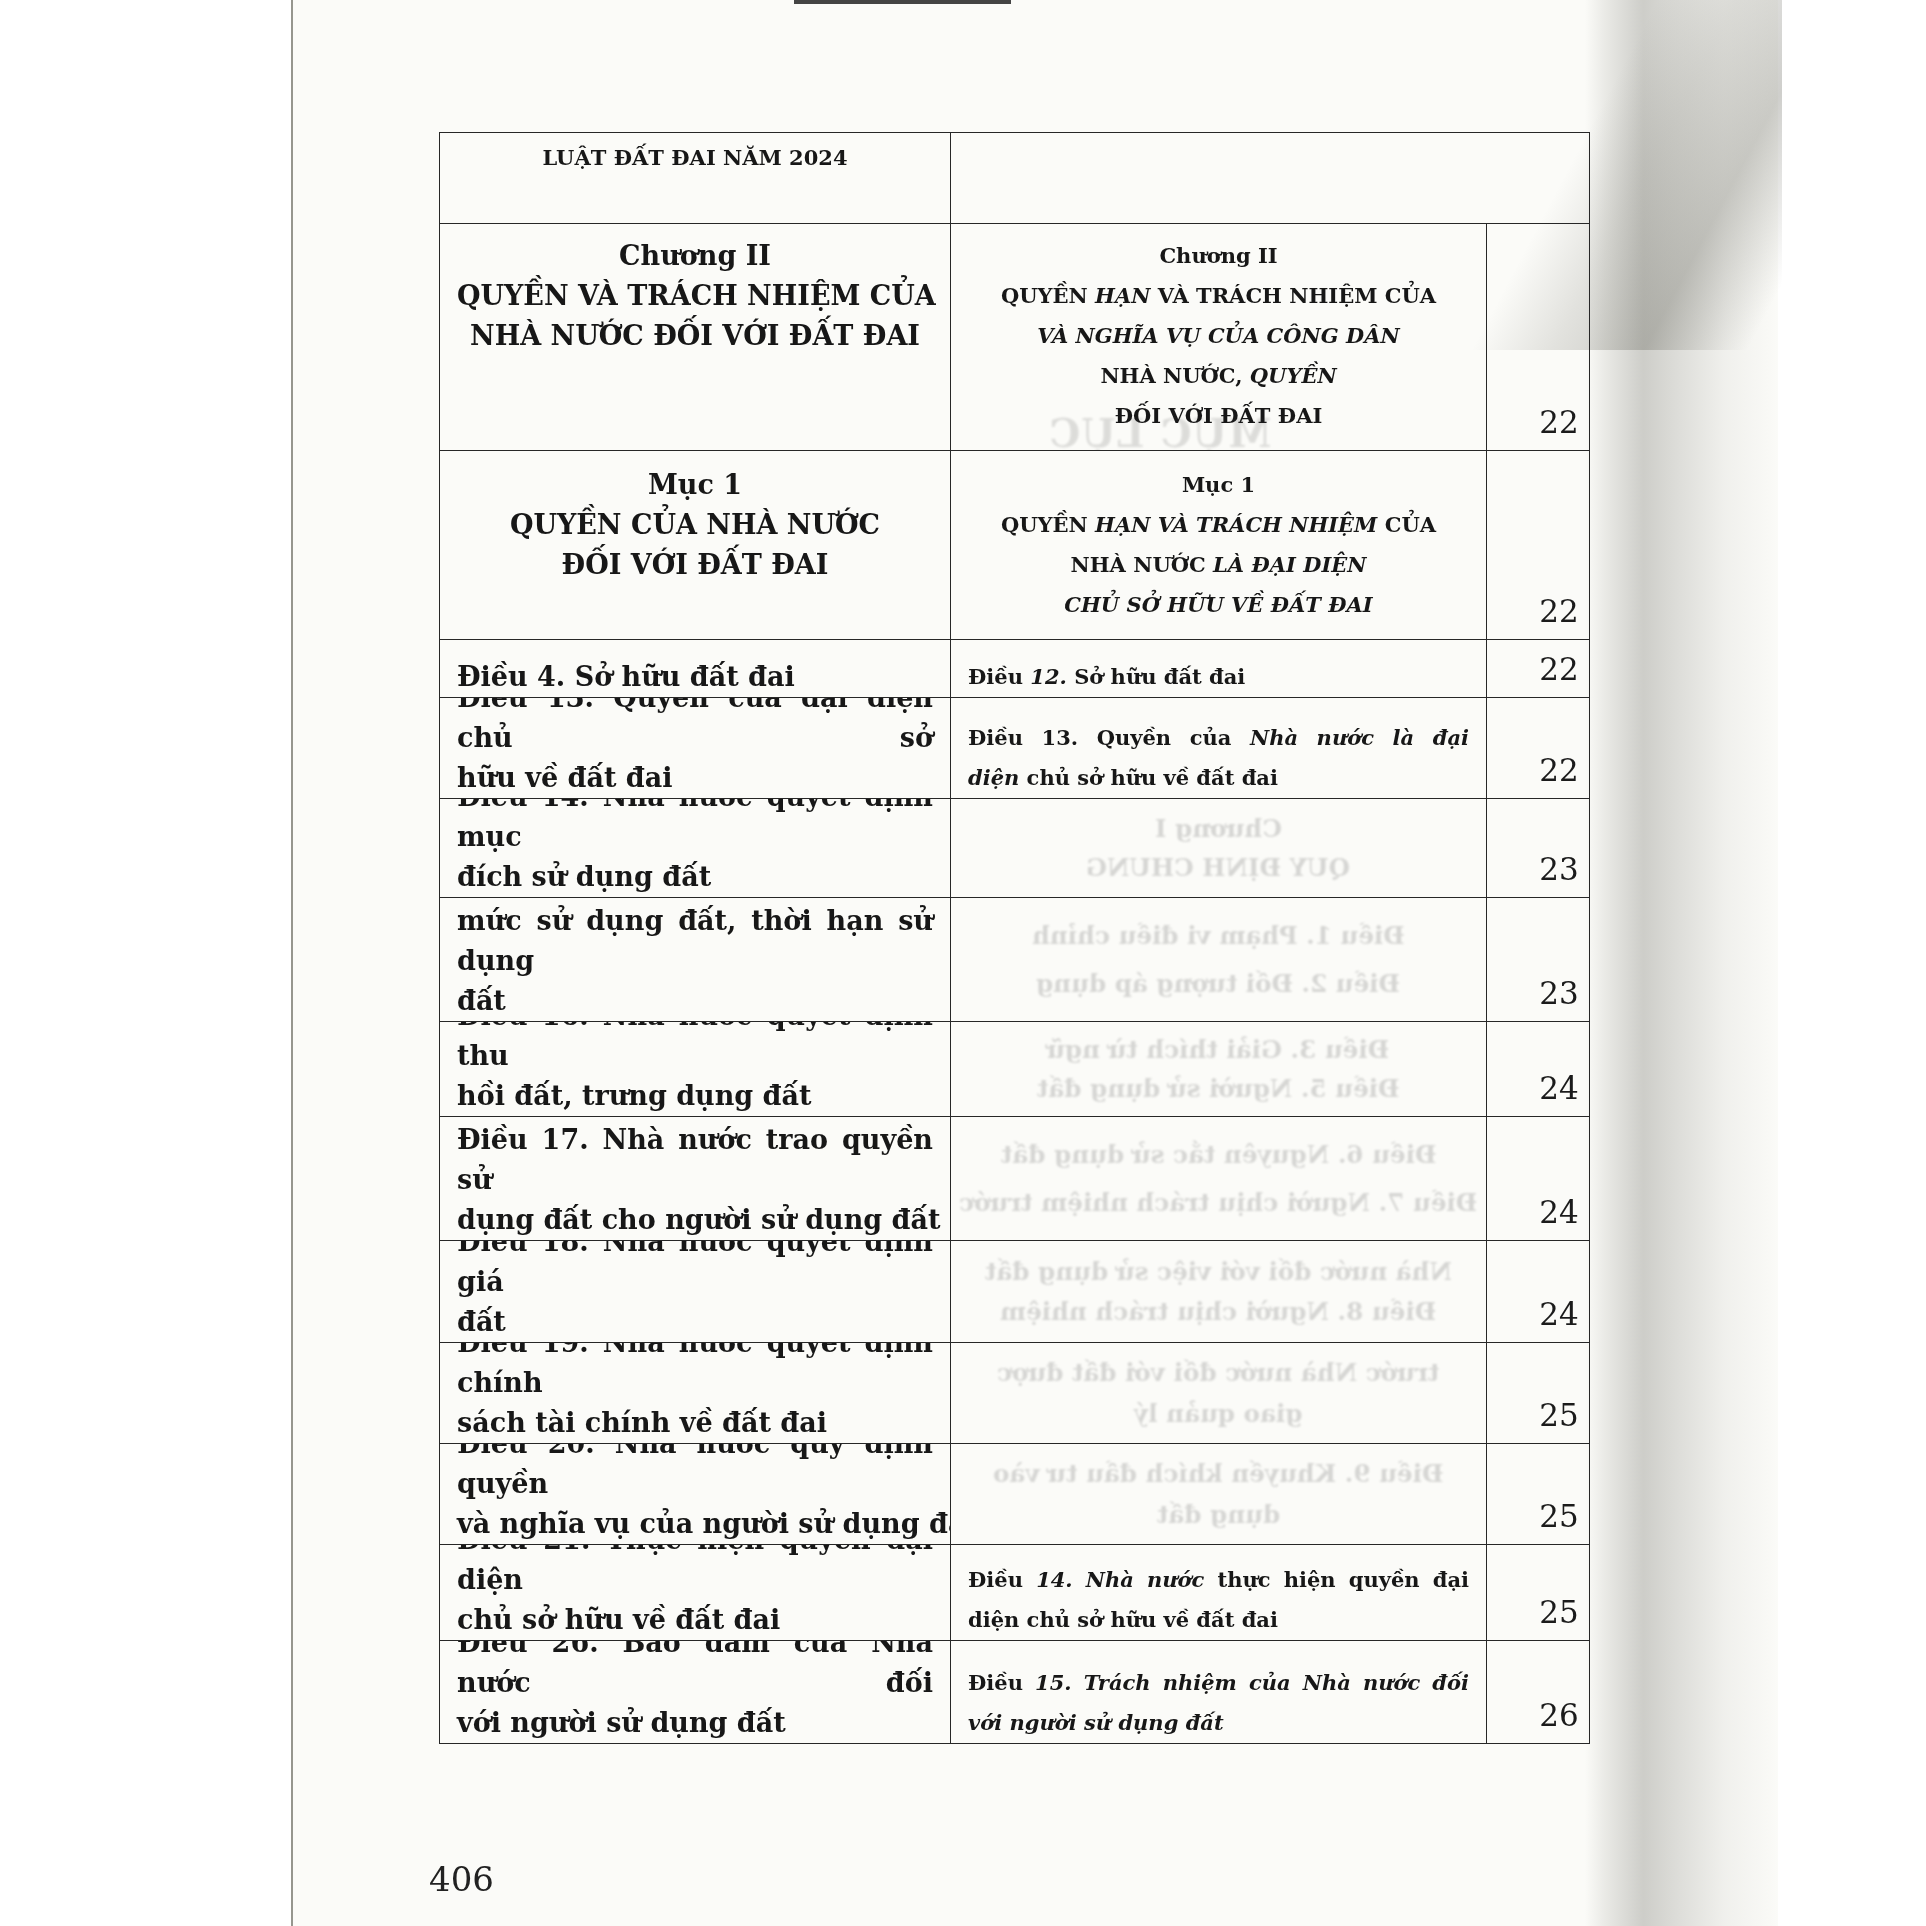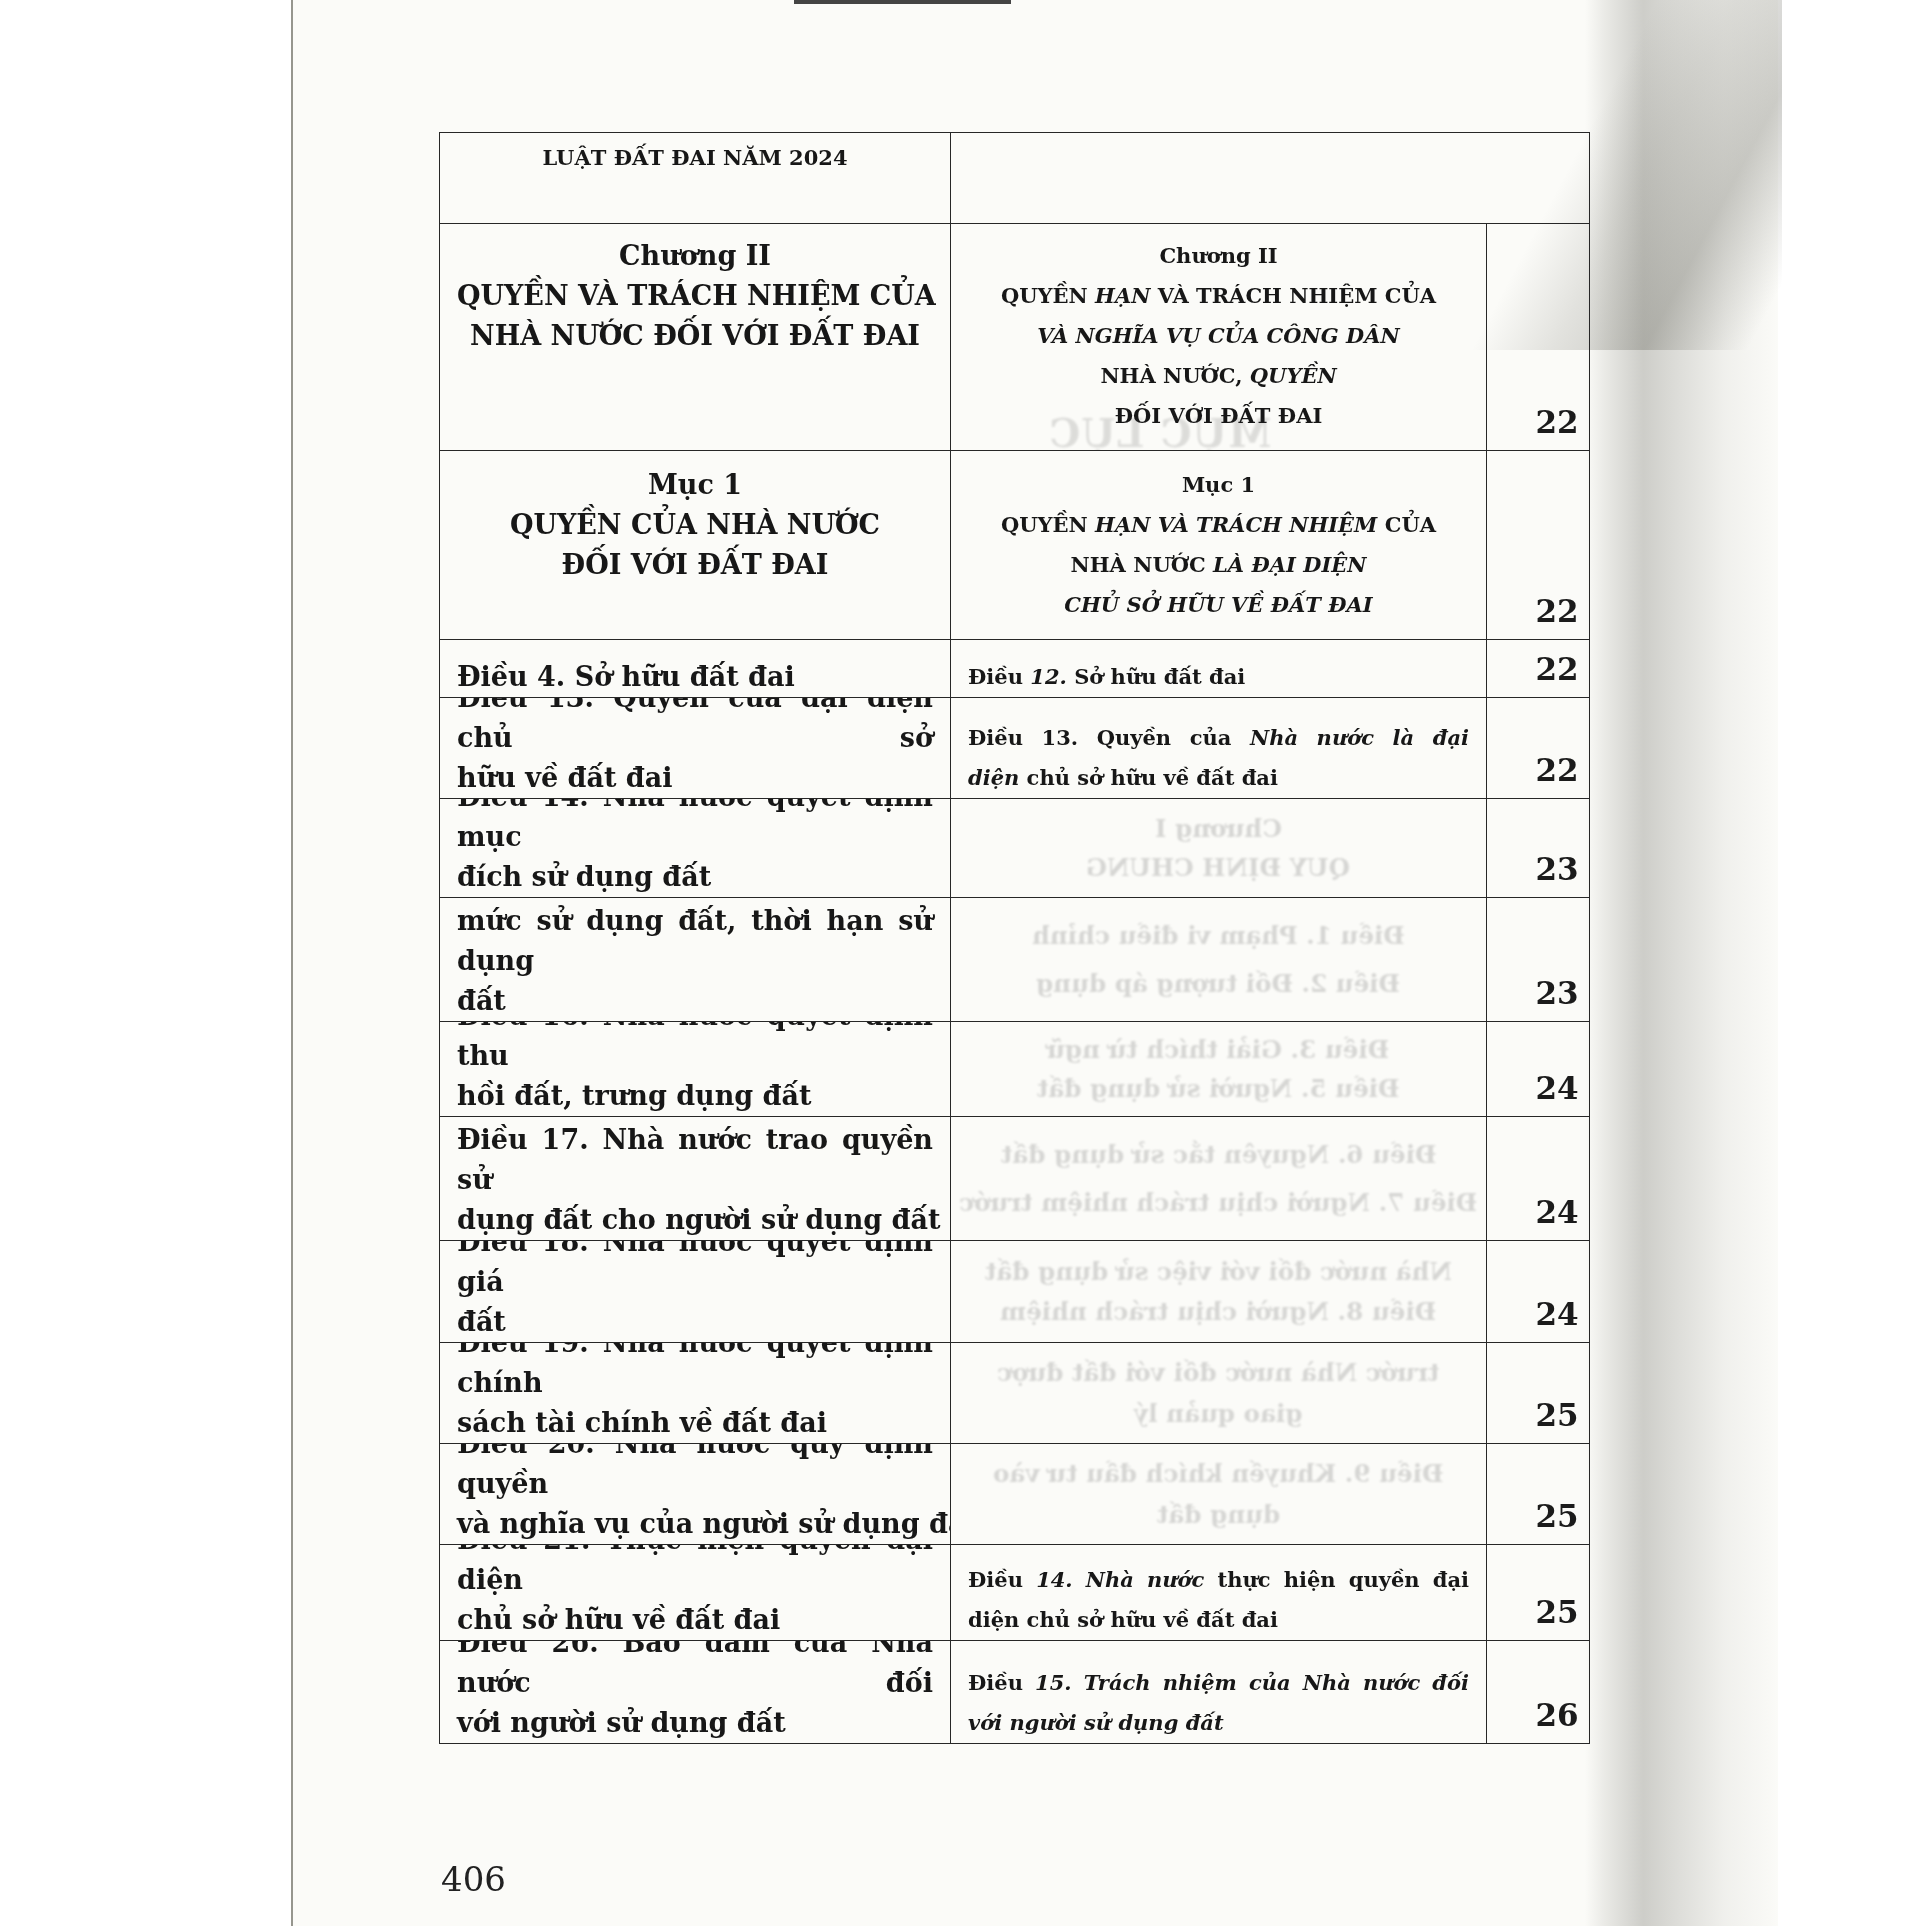--- a/index.html
+++ b/index.html
@@ -29,28 +29,28 @@
   .cell-2013,.cell-2024{padding:0 17px;display:flex;flex-direction:column;justify-content:flex-end;}
   .center-block{justify-content:flex-start;}
   .pt8{padding-top:5.2px;} .pt18{padding-top:11.7px;} .pt22{padding-top:14.3px;}
   .cell-2024 .cl,.cell-2024 .jl,.cell-2024 .ll{font-size:21px;}
   .cl{text-align:center;white-space:nowrap;}
   .jl{text-align:justify;text-align-last:justify;margin-top:44px;}
   .ll{text-align:left;white-space:nowrap;}
   i{font-style:italic;font-weight:inherit;}
 
   .pgc{display:flex;align-items:flex-end;justify-content:flex-end;
-    padding:0 10.4px 11.7px 0;font-size:31px;line-height:32px;font-weight:bold;color:#1b1b1b;}
+    padding:0 10.4px 11.7px 0;font-size:31px;line-height:32px;font-weight:normal;color:#1b1b1b;}
 
   .mid-empty{display:flex;flex-direction:column;justify-content:space-evenly;align-items:center;padding:5.2px 6.5px;}
   .bleed{transform:scaleX(-1);opacity:.20;filter:blur(0.8px);font-weight:bold;color:#444;
     white-space:nowrap;text-align:center;font-size:24.6px;line-height:31px;}
   .mucluc{position:absolute;left:97px;top:189px;font-size:39px;letter-spacing:1.3px;opacity:.15;
     filter:blur(1.3px);transform:scaleX(-1);font-weight:bold;color:#333;}
-  .folio{position:absolute;left:441px;top:1859px;font-size:34px;color:#222;text-align:right;}
+  .folio{position:absolute;left:429px;top:1859px;font-size:34px;color:#222;text-align:right;}
 </style>
 </head>
 <body>
 
 <div class="page-bg"></div>
 <div class="edge-line"></div>
 <div class="shadow-band"></div>
 <div class="corner-shadow"></div>
 <div class="smudge"></div>
 

